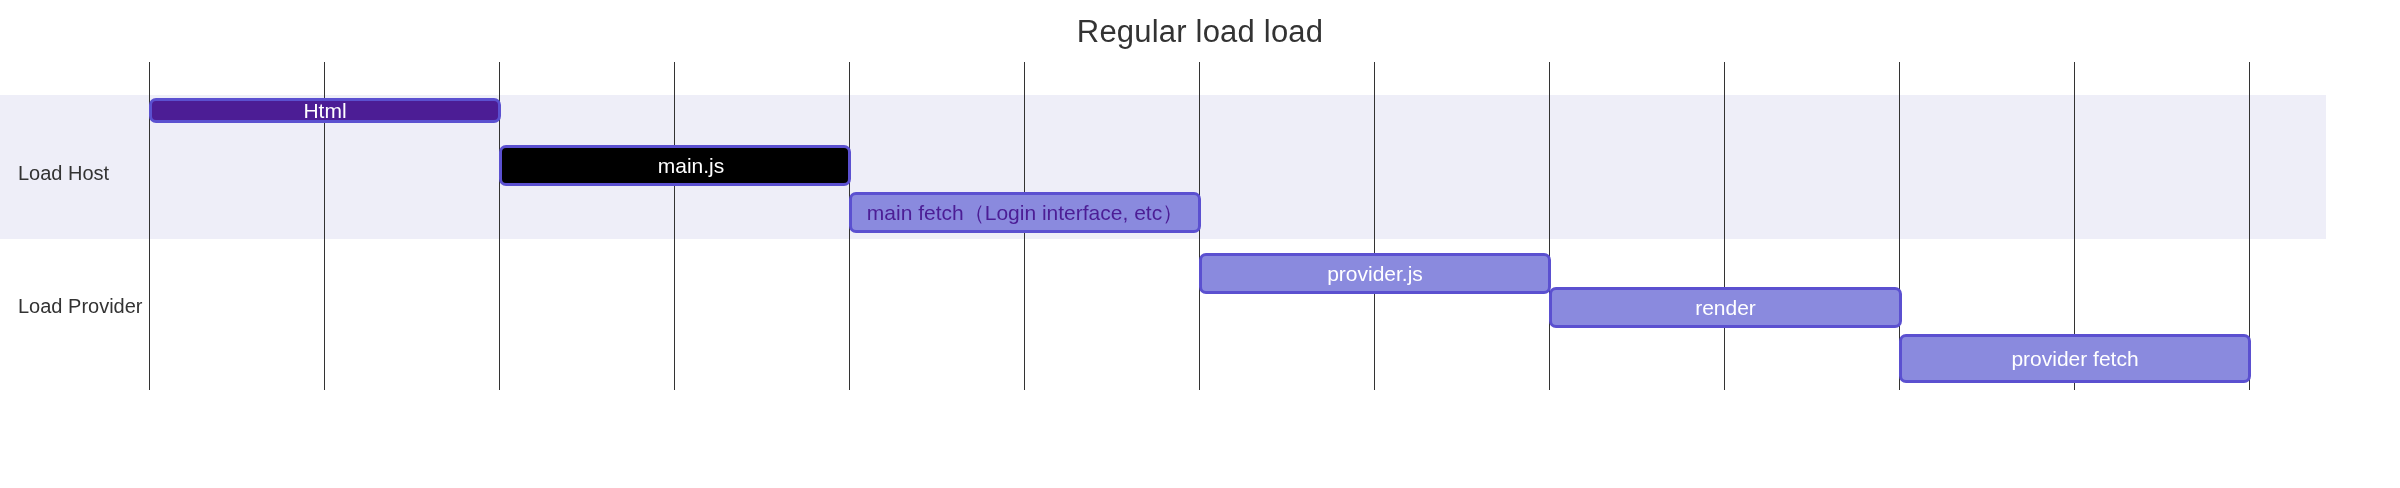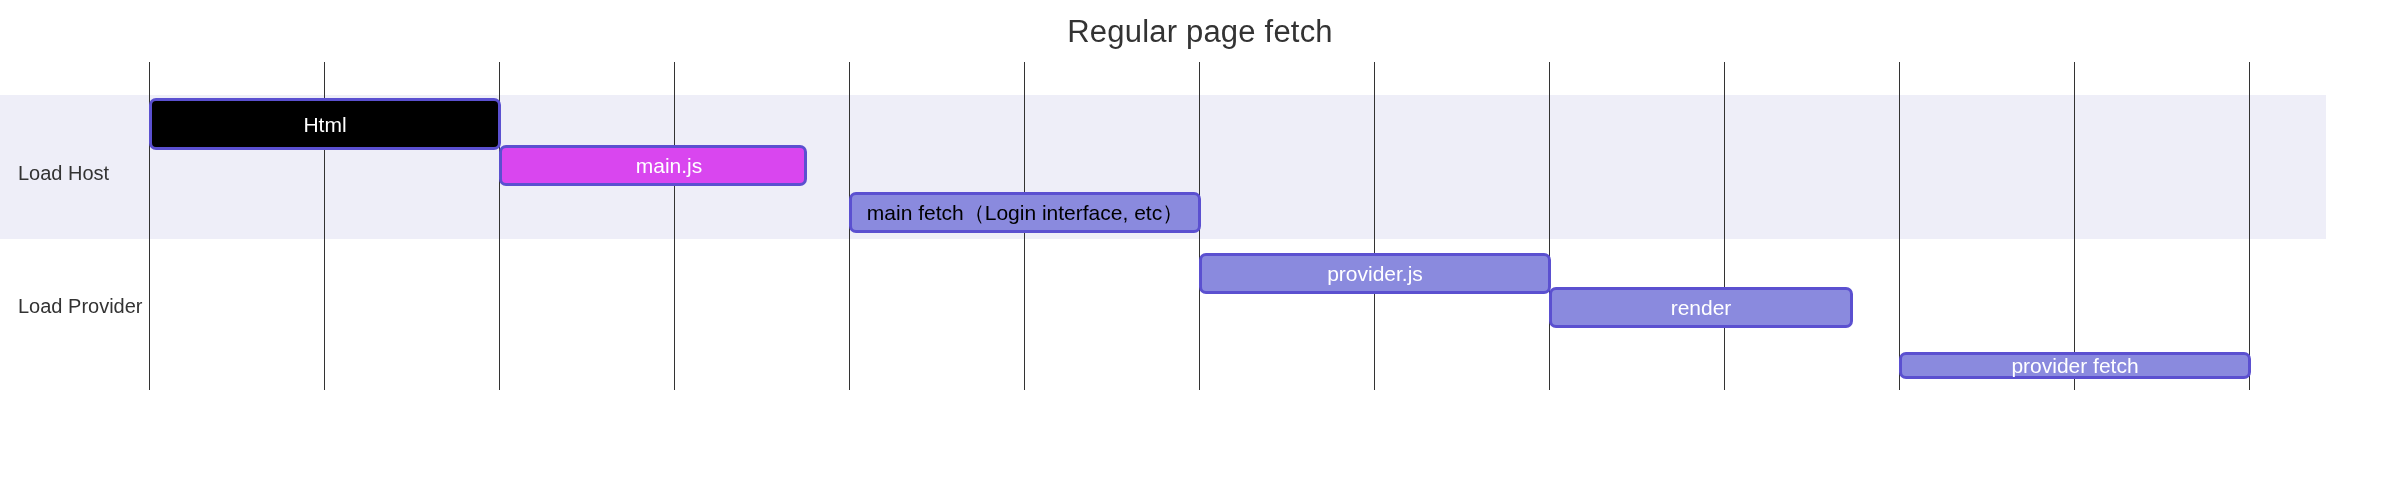--- a/index.html
+++ b/index.html
@@ -73,21 +73,21 @@
     white-space: pre;
     line-height: 1;
     pointer-events: none;
   }
 </style>
 </head>
 <body>
 
 <div id="gantt-root">
 
-  <div id="chart-title">Regular page fetch</div>
+  <div id="chart-title">Regular load load</div>
 
   <div id="plot-area">
     <div id="bands-layer">
         <div class="section-band" style="top: 95px; height: 144px; width: 2326px; background: rgb(238, 238, 248);"></div>
       </div>
     <div id="grid-layer">
         <div class="grid-line" style="left: 149px; top: 62px; height: 328px; background: rgb(51, 51, 51);"></div>
         <div class="grid-line" style="left: 324px; top: 62px; height: 328px; background: rgb(51, 51, 51);"></div>
         <div class="grid-line" style="left: 499px; top: 62px; height: 328px; background: rgb(51, 51, 51);"></div>
         <div class="grid-line" style="left: 674px; top: 62px; height: 328px; background: rgb(51, 51, 51);"></div>
@@ -99,34 +99,34 @@
         <div class="grid-line" style="left: 1724px; top: 62px; height: 328px; background: rgb(51, 51, 51);"></div>
         <div class="grid-line" style="left: 1899px; top: 62px; height: 328px; background: rgb(51, 51, 51);"></div>
         <div class="grid-line" style="left: 2074px; top: 62px; height: 328px; background: rgb(51, 51, 51);"></div>
         <div class="grid-line" style="left: 2249px; top: 62px; height: 328px; background: rgb(51, 51, 51);"></div>
       </div>
     <div id="labels-layer">
         <div class="row-label" style="left: 18px; top: 163px; color: rgb(51, 51, 51);">Load Host</div>
         <div class="row-label" style="left: 18px; top: 296px; color: rgb(51, 51, 51); text-align: right;">Load Provider</div>
       </div>
     <div id="bars-layer">
-        <div class="task-bar" style="left: 149px; top: 98px; width: 352px; height: 52px; background: #000000; border-color: rgb(91, 80, 208);">
+        <div class="task-bar" style="left: 149px; top: 98px; width: 352px; height: 25px; background: #4c1d95; border-color: rgb(91, 80, 208);">
           <span class="task-text" style="color: rgb(255, 255, 255);">Html</span>
         </div>
-        <div class="task-bar" style="left: 499px; top: 145px; width: 308px; height: 41px; background: #d946ef; border-color: rgb(91, 80, 208); padding-left: 32px;">
+        <div class="task-bar" style="left: 499px; top: 145px; width: 352px; height: 41px; background: #000000; border-color: rgb(91, 80, 208); padding-left: 32px;">
           <span class="task-text" style="color: rgb(255, 255, 255);">main.js</span>
         </div>
         <div class="task-bar" style="left: 849px; top: 192px; width: 352px; height: 41px; background: rgb(138, 138, 222); border-color: rgb(91, 80, 208);">
-          <span class="task-text" style="color: #000000;">main fetch（Login interface, etc）</span>
+          <span class="task-text" style="color: #4c1d95;">main fetch（Login interface, etc）</span>
         </div>
         <div class="task-bar" style="left: 1199px; top: 253px; width: 352px; height: 41px; background: rgb(138, 138, 222); border-color: rgb(91, 80, 208);">
           <span class="task-text" style="color: rgb(255, 255, 255);">provider.js</span>
         </div>
-        <div class="task-bar" style="left: 1549px; top: 287px; width: 304px; height: 41px; background: rgb(138, 138, 222); border-color: rgb(91, 80, 208);">
+        <div class="task-bar" style="left: 1549px; top: 287px; width: 353px; height: 41px; background: rgb(138, 138, 222); border-color: rgb(91, 80, 208);">
           <span class="task-text" style="color: rgb(255, 255, 255);">render</span>
         </div>
-        <div class="task-bar" style="left: 1899px; top: 334px; width: 352px; height: 27px; background: rgb(138, 138, 222); border-color: rgb(91, 80, 208); margin-top: 18px;">
+        <div class="task-bar" style="left: 1899px; top: 334px; width: 352px; height: 49px; background: rgb(138, 138, 222); border-color: rgb(91, 80, 208);">
           <span class="task-text" style="color: rgb(255, 255, 255);">provider fetch</span>
         </div>
       </div>
   </div>
 
 </div>
 
 </body></html>

